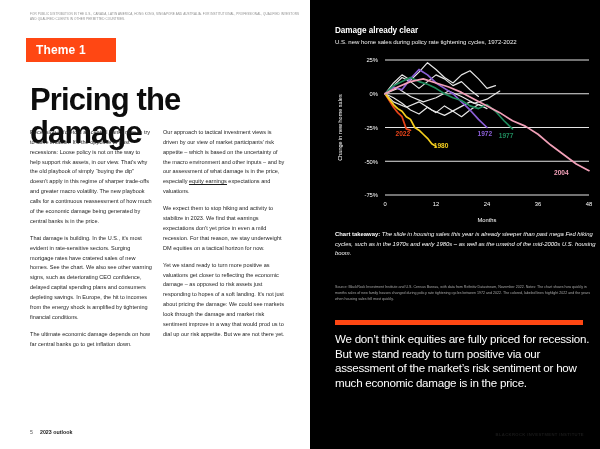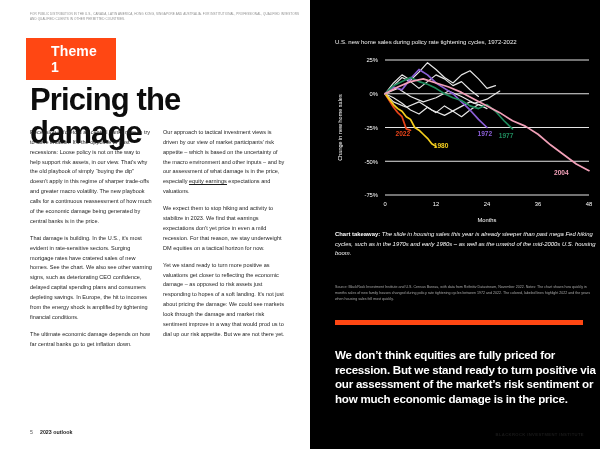--- a/index.html
+++ b/index.html
@@ -17,22 +17,22 @@
     position: relative; padding: 0;
   }
   .disclaimer {
     position: absolute; left: 30px; top: 12px; width: 272px;
     font-size: 3.05px; line-height: 1.55; letter-spacing: .09px;
     color: #8e8e8e; text-transform: uppercase; font-weight: 400;
   }
   .theme-badge {
     position: absolute; left: 26px; top: 38px;
     background: #ff4713; color: #ffffff;
-    font-size: 14px; font-weight: 700; letter-spacing: .15px;
-    padding: 5px 11px 5px 25px;
+    font-size: 12px; font-weight: 700; letter-spacing: .15px;
+    padding: 5px 11px 5px 10px;
     width: 90px;
   }
   .headline {
     position: absolute; left: 30px; top: 84px; width: 230px;
     font-size: 31px; line-height: 1.06; font-weight: 700;
     color: #0d0d0d; letter-spacing: -0.9px;
   }
   .cols {
     position: absolute; left: 30px; top: 128px;
     width: 255px; display: flex; gap: 11px;
@@ -80,22 +80,22 @@
   .takeaway b { font-style: normal; font-weight: 700; }
   .source {
     position: absolute; left: 25px; top: 284px; width: 262px;
     font-size: 3.6px; line-height: 1.72; color: #a8a8a8; font-style: normal;
   }
   .orange-rule {
     position: absolute; left: 25px; top: 320px;
     width: 248px; height: 5px; background: #ff4713;
   }
   .statement {
-    position: absolute; left: 25px; top: 348px; width: 263px;
-    font-size: 11.6px; line-height: 1.27; font-weight: 700; color: #ffffff;
+    position: absolute; left: 25px; top: 332px; width: 263px;
+    font-size: 11.6px; line-height: 1.27; font-weight: 400; color: #ffffff;
     letter-spacing: -0.25px;
   }
   .brand {
     position: absolute; right: 16px; bottom: 12px;
     font-size: 4.2px; font-weight: 700; letter-spacing: .35px;
     color: #1a1a1a;
   }
 </style>
 </head>
 <body>
@@ -124,20 +124,21 @@
     </div>
 
     <div class="page-footer">
       <span class="pg-num">5</span>
       <span class="pg-title">2023 outlook</span>
     </div>
   </div>
 
   <div class="right-pane">
 
+    <div class="chart-title">Damage already clear</div>
     <div class="chart-sub">U.S. new home sales during policy rate tightening cycles, 1972-2022</div>
 
     <div class="chart-wrap">
       <svg id="chart-svg" width="265" height="175" viewBox="0 0 265 175">
           <line x1="53" y1="10" x2="257" y2="10" stroke="#ffffff" stroke-width="0.9"></line>
           <text x="46" y="12.4" fill="#ffffff" font-size="5.8" text-anchor="end" font-family="&quot;Liberation Sans&quot;, sans-serif">25%</text>
           <line x1="53" y1="43.75" x2="257" y2="43.75" stroke="#ffffff" stroke-width="0.9"></line>
           <text x="46" y="46.15" fill="#ffffff" font-size="5.8" text-anchor="end" font-family="&quot;Liberation Sans&quot;, sans-serif">0%</text>
           <line x1="53" y1="77.5" x2="257" y2="77.5" stroke="#ffffff" stroke-width="0.9"></line>
           <text x="46" y="79.9" fill="#ffffff" font-size="5.8" text-anchor="end" font-family="&quot;Liberation Sans&quot;, sans-serif">-25%</text>

